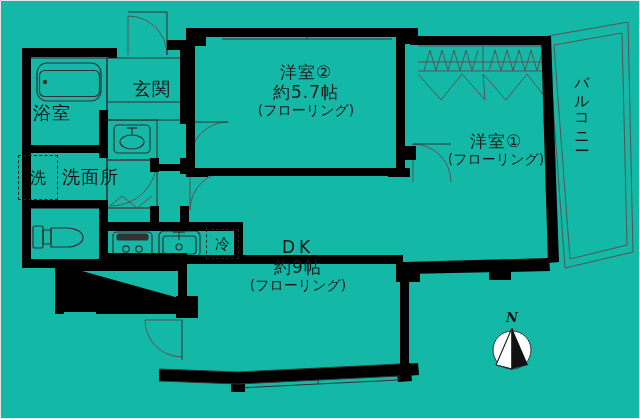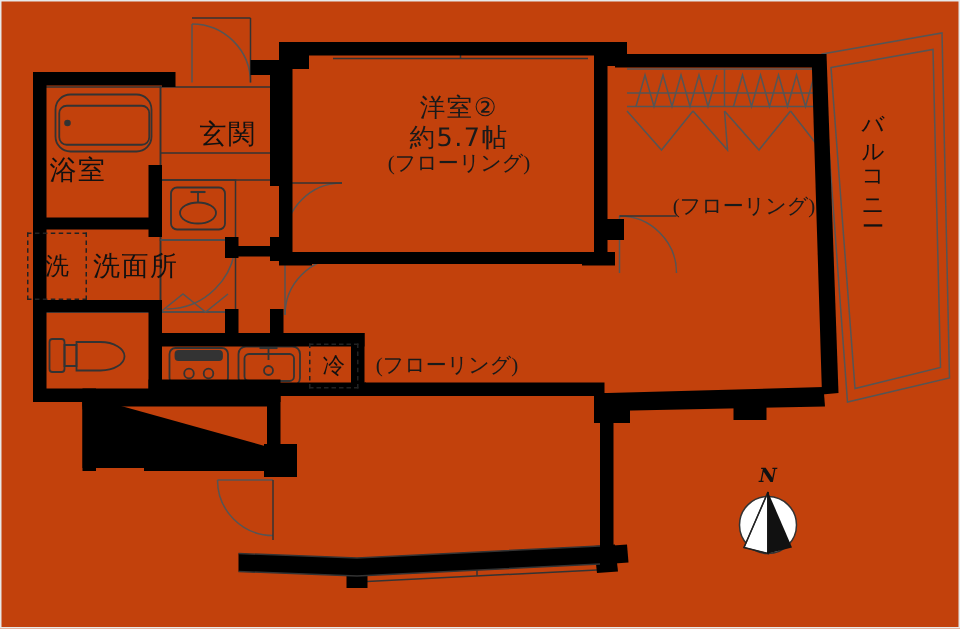--- a/index.html
+++ b/index.html
@@ -7,21 +7,21 @@
     padding: 0;
     background: #ffffff;
   }
   body {
     font-family: "DejaVu Sans", "Liberation Sans", sans-serif;
   }
   #plan {
     position: relative;
     width: 640px;
     height: 419px;
-    background: #c2410c;
+    background: #14b8a6;
     overflow: hidden;
   }
   #plan-border {
     position: absolute;
     left: 0; top: 0;
     width: 640px; height: 419px;
     box-sizing: border-box;
     border: 1px solid #e8e8e8;
     pointer-events: none;
   }
@@ -34,21 +34,21 @@
   .room-label {
     position: absolute;
     text-align: center;
     color: #1a1a1a;
     line-height: 1.18;
     white-space: nowrap;
     font-family: "DejaVu Sans", "Liberation Sans", sans-serif;
   }
   .rl-name { font-size: 17px; letter-spacing: 1px; }
   .rl-size { font-size: 17px; letter-spacing: 1px; }
-  .rl-floor { font-size: 14px; letter-spacing: 0px; font-family: Liberation Serif, serif; }
+  .rl-floor { font-size: 14px; letter-spacing: 0px; }
   .small-label {
     position: absolute;
     color: #111;
     font-size: 18px;
     letter-spacing: 1px;
     white-space: nowrap;
     font-family: "DejaVu Sans", "Liberation Sans", sans-serif;
   }
   .vert-label {
     position: absolute;
@@ -307,24 +307,27 @@
 
   </svg>
 
   <div class="room-label" style="left:236px; top:62px; width:140px;">
     <div class="rl-name">洋室②</div>
     <div class="rl-size">約5.7帖</div>
     <div class="rl-floor">(フローリング)</div>
   </div>
 
   <div class="room-label" style="left:426px; top:131px; width:140px;">
+    <div class="rl-name">洋室①</div>
     <div class="rl-floor">(フローリング)</div>
   </div>
 
   <div class="room-label" style="left:228px; top:237px; width:140px;">
+    <div class="rl-name" style="letter-spacing:4px;">DK</div>
+    <div class="rl-size">約9帖</div>
     <div class="rl-floor">(フローリング)</div>
   </div>
 
   <div class="small-label" style="left:133px; top:77px;">玄関</div>
 
   <div class="small-label" style="left:33px; top:101px;">浴室</div>
 
   <div class="small-label" style="left:62px; top:165px;text-align:right;">洗面所</div>
 
   <div class="dashed-box" style="left:18px; top:155px; width:40px; height:45px;">

